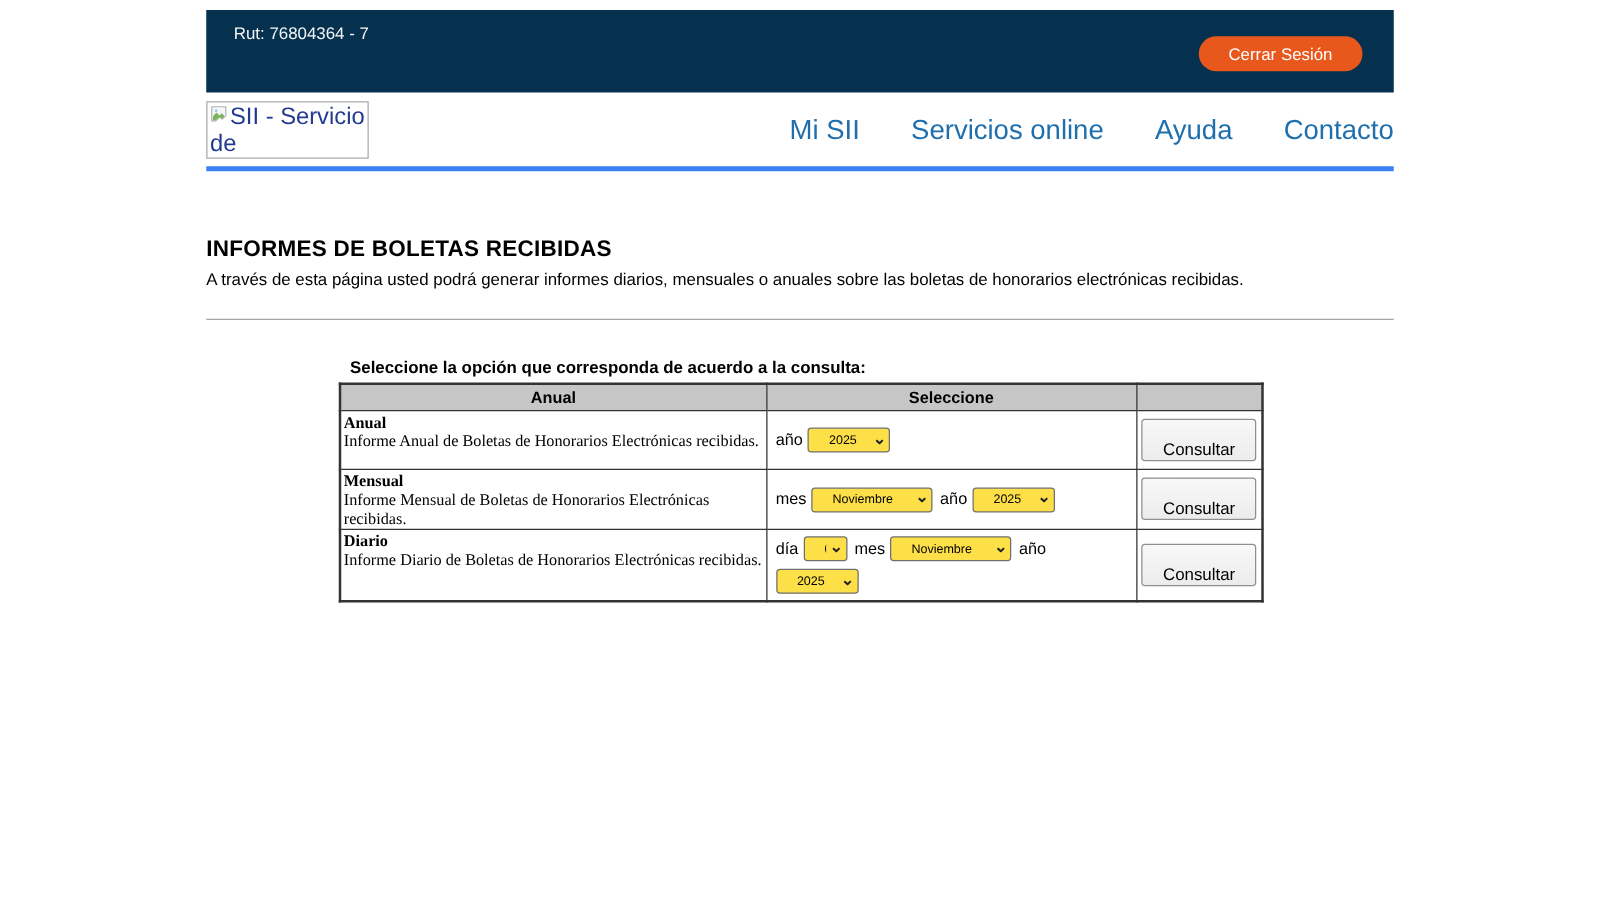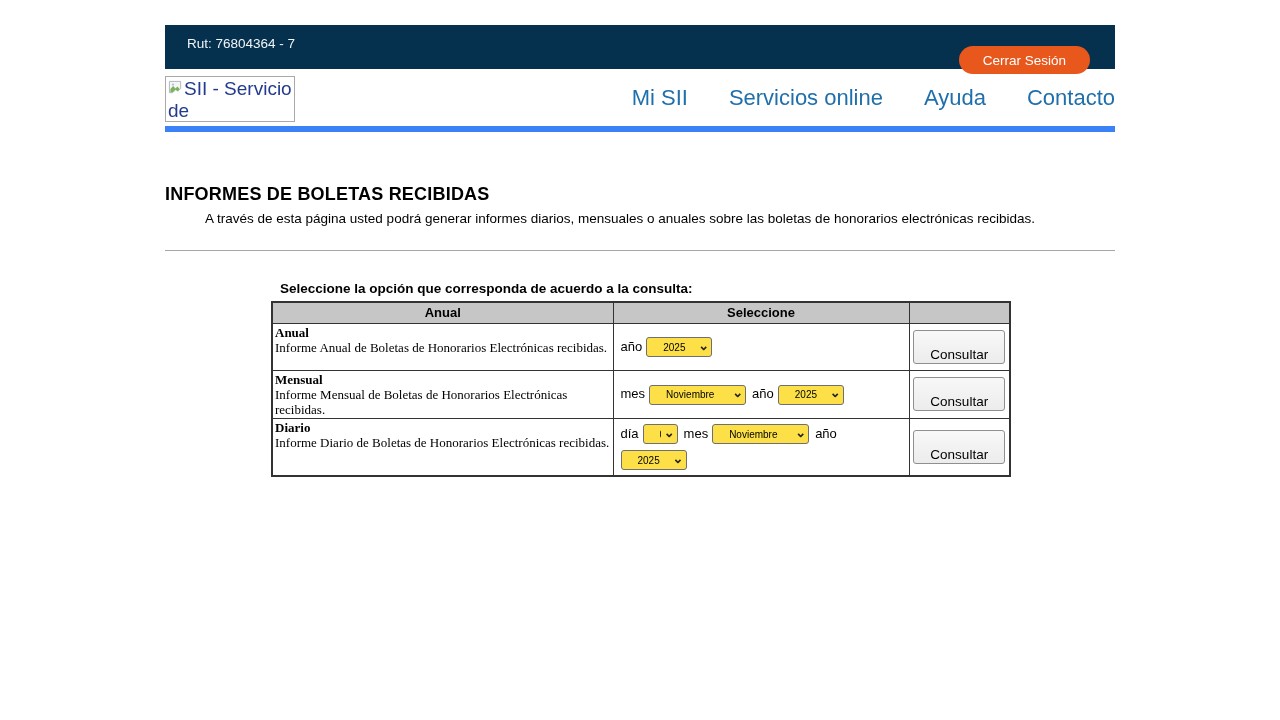--- a/index.html
+++ b/index.html
@@ -8,40 +8,40 @@
     --nav-link:#1f6fad;
     --table-header-bg:#c6c6c6;
     --logo-text:#223a8f;
   }
   *{box-sizing:border-box;}
   html,body{margin:0;padding:0;background:#fff;}
   body{width:1280px;height:720px;font-family:"Liberation Sans",sans-serif;color:#000;overflow:hidden;}
   .container{width:950px;margin:0 auto;}
 
   
-  .topbar{position:relative;margin-top:25px;height:44px;background:var(--topbar-bg,#05304e);}
+  .topbar{position:relative;margin-top:8px;height:66px;background:var(--topbar-bg,#05304e);}
   .rut{position:absolute;top:11px;left:22px;color:#f2f5f7;font-size:13.5px;}
   .logout-btn{position:absolute;top:21px;right:25px;height:28px;padding:0 24px;
     background:var(--accent-orange,#e8571c);color:#fff;border:none;border-radius:14px;
     font-size:13.5px;font-family:"Liberation Sans",sans-serif;cursor:pointer;}
 
   
   .header-row{display:flex;justify-content:space-between;align-items:center;height:63px;
-    border-bottom:6px solid #3b82f6;}
+    border-bottom:4px solid #3b82f6;}
   .logo-box{width:130px;height:46px;border:1px solid #a9a9a9;overflow:hidden;
     padding:1px 2px;cursor:pointer;background:#fff;align-self:flex-start;margin-top:7px;}
   .logo-alt{font-size:19px;line-height:22px;color:var(--logo-text,#223a8f);}
   .broken-img{vertical-align:baseline;margin-right:1px;}
   .nav{display:flex;gap:41px;}
   .nav a{color:var(--nav-link,#1f6fad);font-size:22px;text-decoration:none;cursor:pointer;}
 
   
   .main{margin-top:52px;}
   .page-title{font-size:18px;font-weight:bold;margin:0;letter-spacing:0.2px;}
-  .page-desc{font-size:13.5px;margin-top:6px;margin-left:40px;}
+  .page-desc{font-size:13.5px;margin-top:6px;}
   .divider2{border:none;border-top:1px solid #a6a6a6;margin:24px 0 0 0;}
 
   
   .consulta{width:738px;margin:30px auto 0 auto;}
   .intro{font-size:13.5px;font-weight:bold;padding-left:9px;margin-bottom:5px;}
 
   table.consulta-table{border-collapse:collapse;width:738px;border:2px solid #333;table-layout:fixed;}
   .consulta-table th,.consulta-table td{border:1px solid #333;font-size:13px;}
   .consulta-table th{background:var(--table-header-bg,#c6c6c6);height:21px;font-weight:bold;text-align:center;padding:0;}
   col.c1{width:341px;} col.c2{width:296px;} col.c3{width:101px;}

